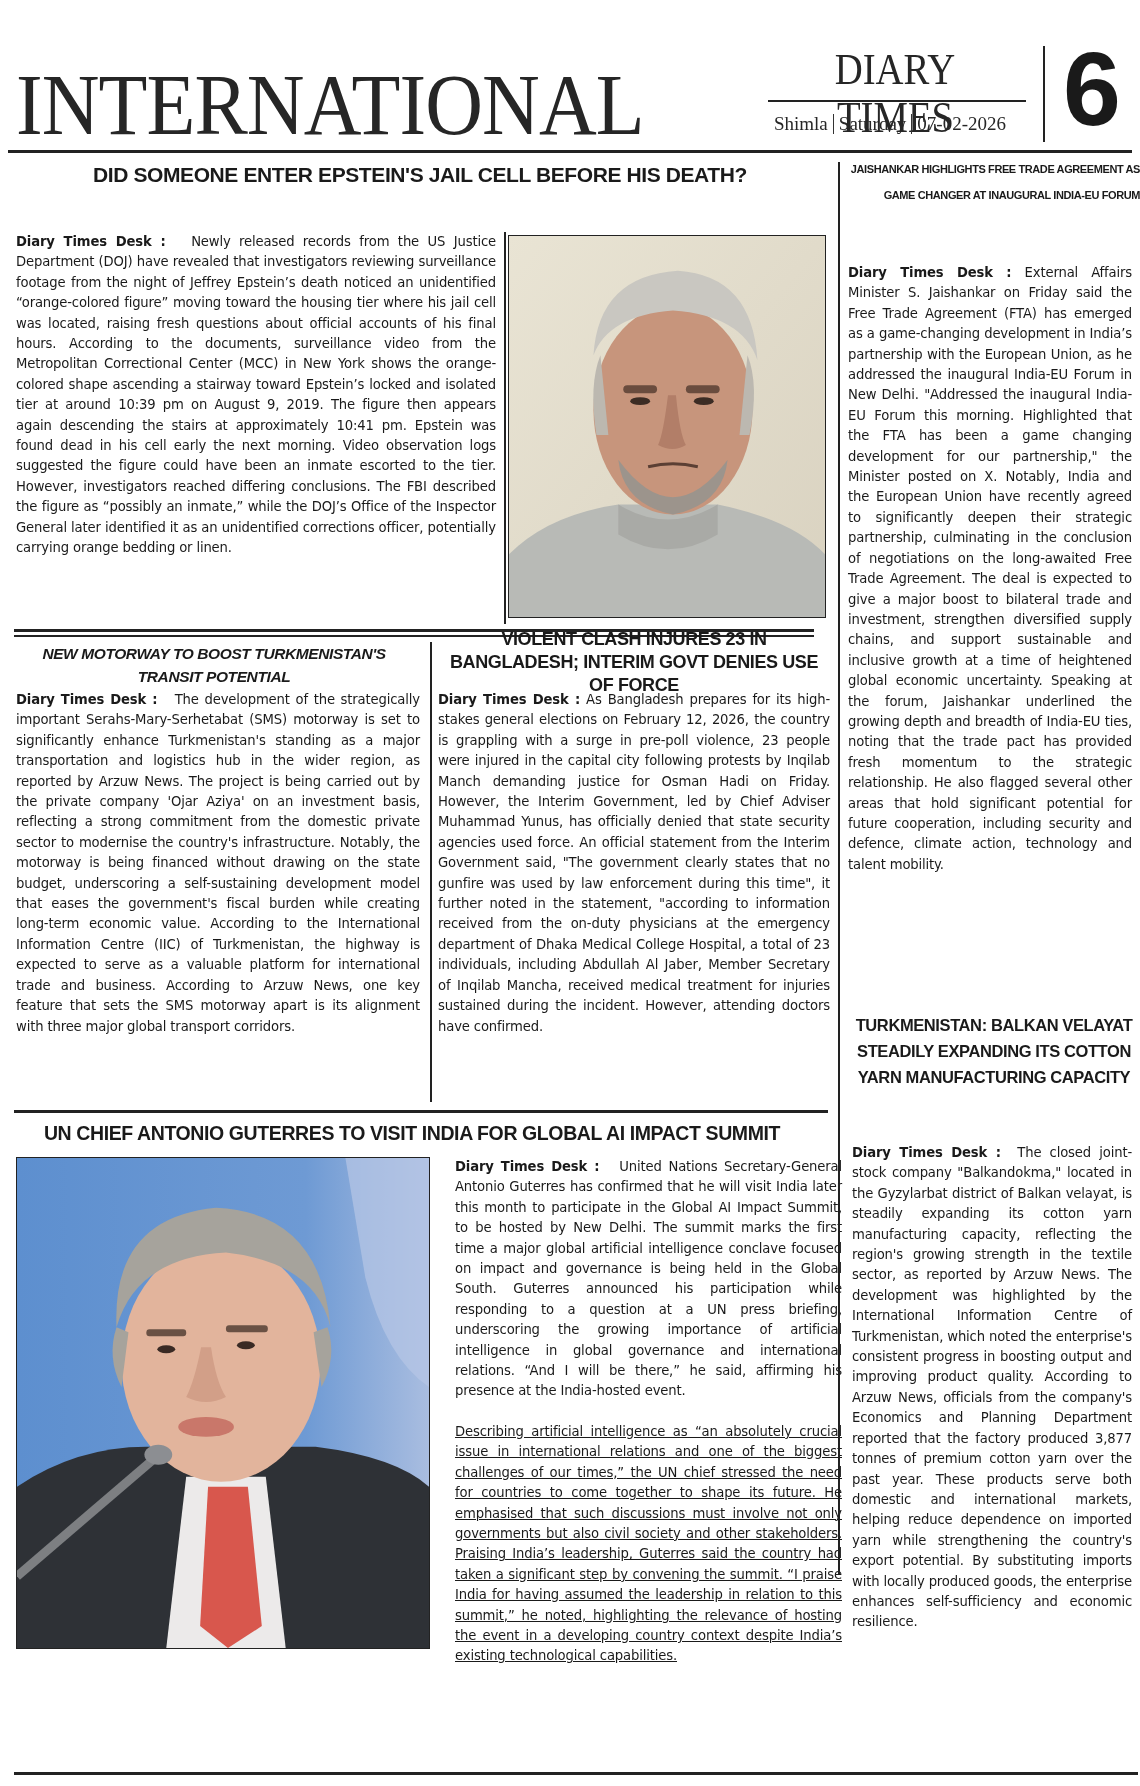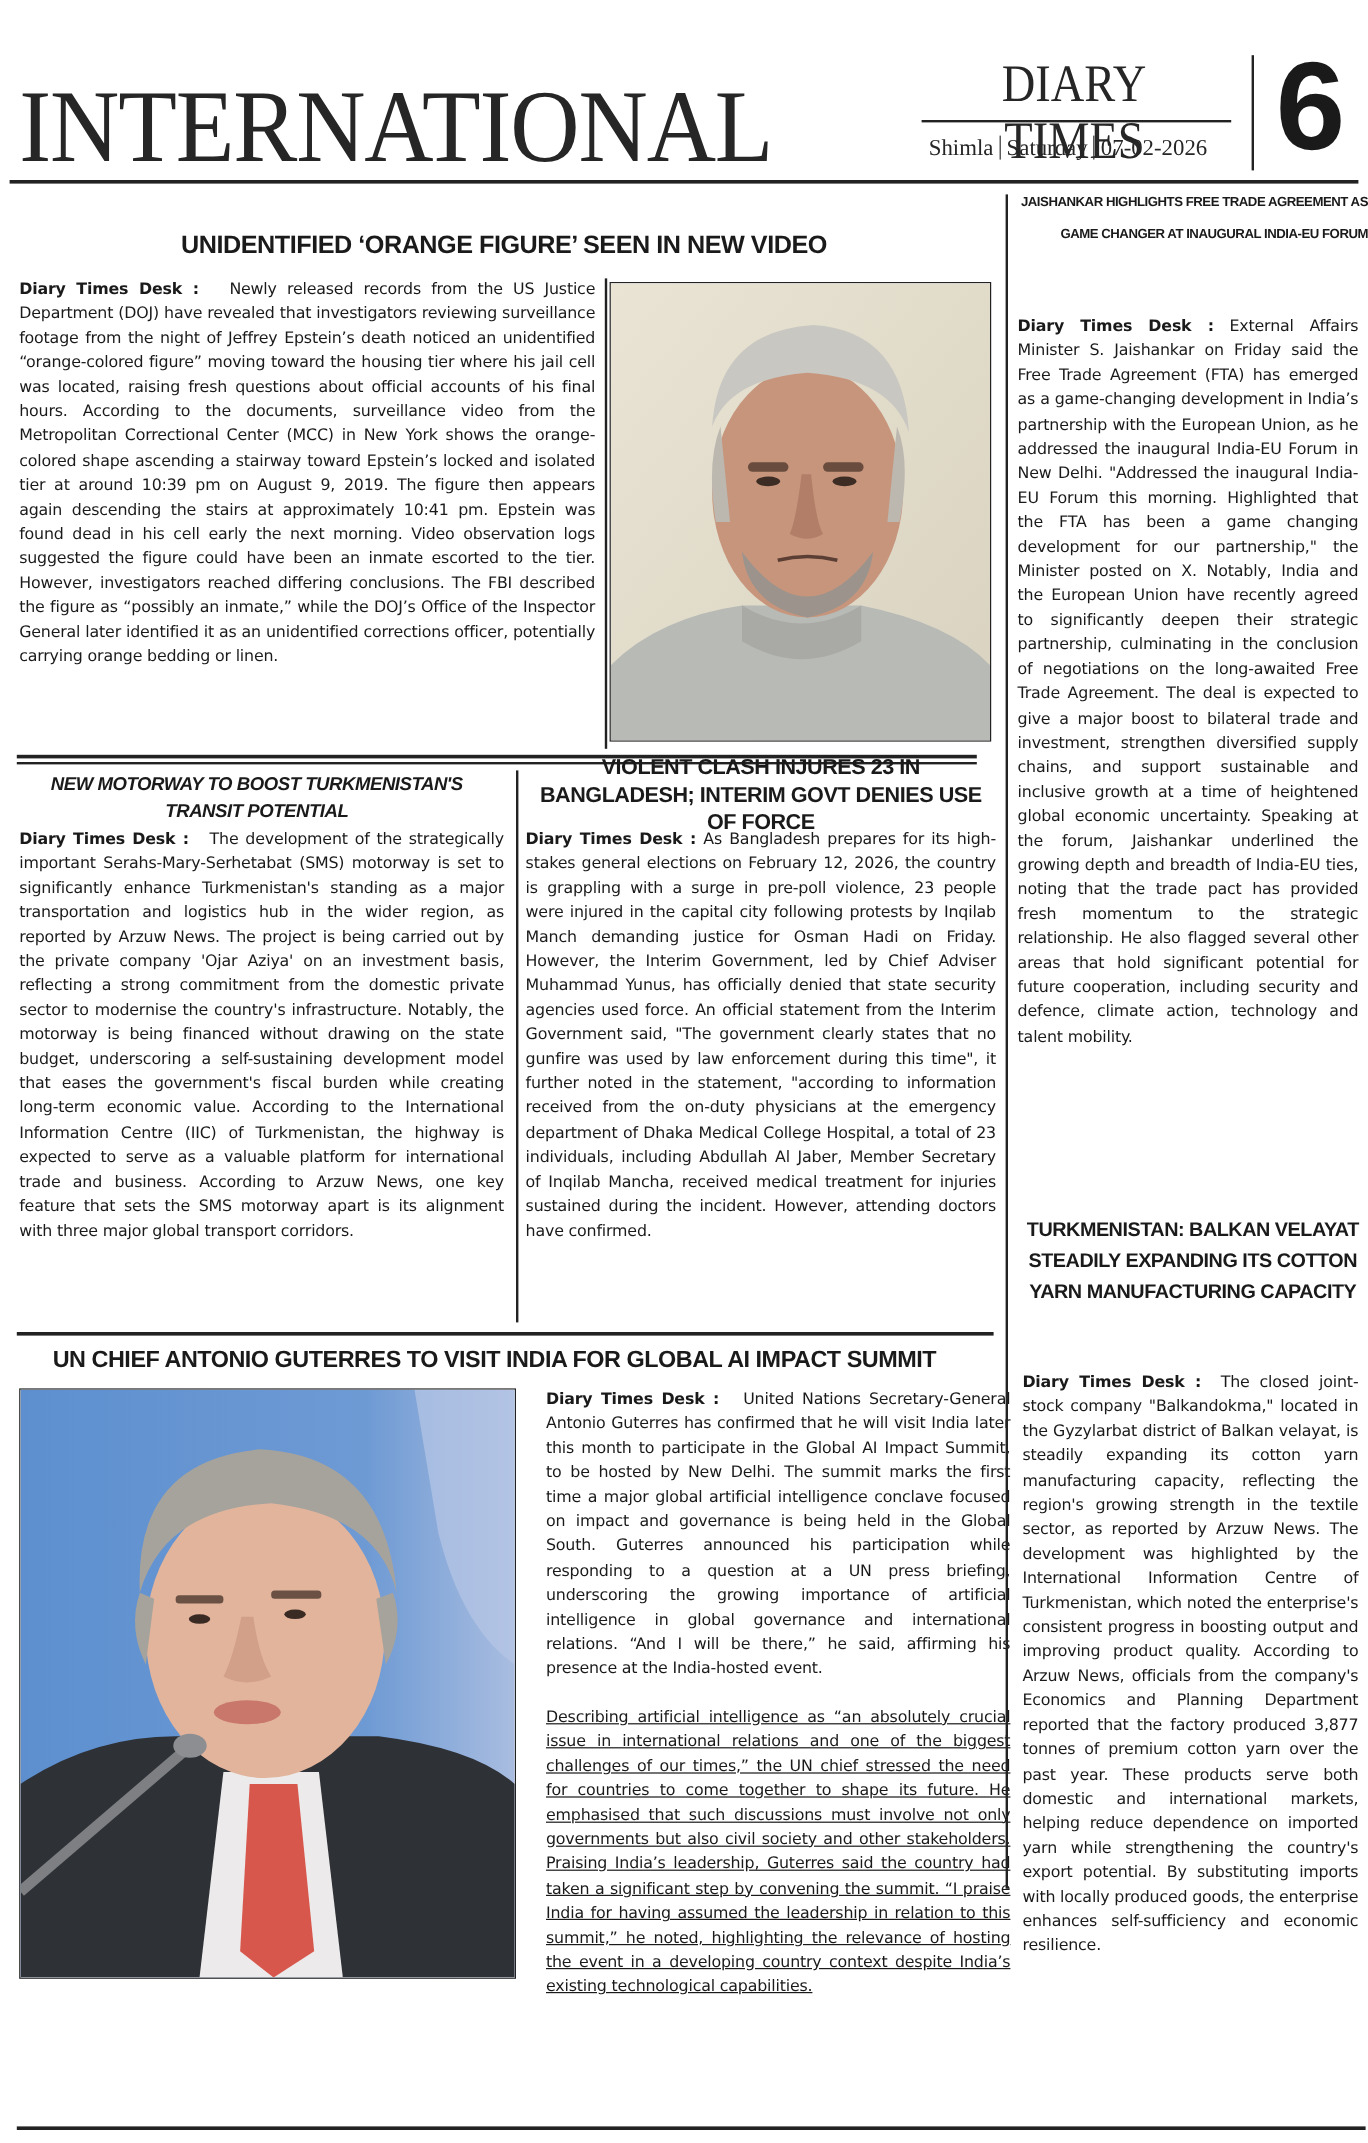--- a/index.html
+++ b/index.html
@@ -85,22 +85,21 @@
 <div class="brand-rule"></div>
 <div class="dateline">
   <span>Shimla</span><span class="sep"></span><span>Saturday</span><span class="sep"></span><span>07-02-2026</span>
 </div>
 <div class="mast-vrule"></div>
 <div class="page-number">6</div>
 <div class="mast-bottom-rule"></div>
 
 <article>
   <h1 class="headline a1-headline">
-    <br>
-    <span>UNIDENTIFIED ‘ORANGE FIGURE’ SEEN IN NEW VIDEO</span>
+    <span>DID SOMEONE ENTER EPSTEIN'S JAIL CELL BEFORE HIS DEATH?</span><br>
   </h1>
   <div class="body-text a1-body">
     <span class="desk">Diary Times Desk :</span>&nbsp;&nbsp;&nbsp;<span>Newly released records from the US Justice Department (DOJ) have revealed that investigators reviewing surveillance footage from the night of Jeffrey Epstein’s death noticed an unidentified “orange-colored figure” moving toward the housing tier where his jail cell was located, raising fresh questions about official accounts of his final hours. According to the documents, surveillance video from the Metropolitan Correctional Center (MCC) in New York shows the orange-colored shape ascending a stairway toward Epstein’s locked and isolated tier at around 10:39 pm on August 9, 2019. The figure then appears again descending the stairs at approximately 10:41 pm. Epstein was found dead in his cell early the next morning. Video observation logs suggested the figure could have been an inmate escorted to the tier. However, investigators reached differing conclusions. The FBI described the figure as “possibly an inmate,” while the DOJ’s Office of the Inspector General later identified it as an unidentified corrections officer, potentially carrying orange bedding or linen.</span>
   </div>
   <div class="a1-vrule"></div>
   <figure class="a1-photo" aria-label="Portrait of Jeffrey Epstein">
     <svg viewBox="0 0 318 383" preserveAspectRatio="none">
       <defs>
         <linearGradient id="bg1" x1="0" y1="0" x2="1" y2="1">
           <stop offset="0" stop-color="#e9e4d4"></stop>

